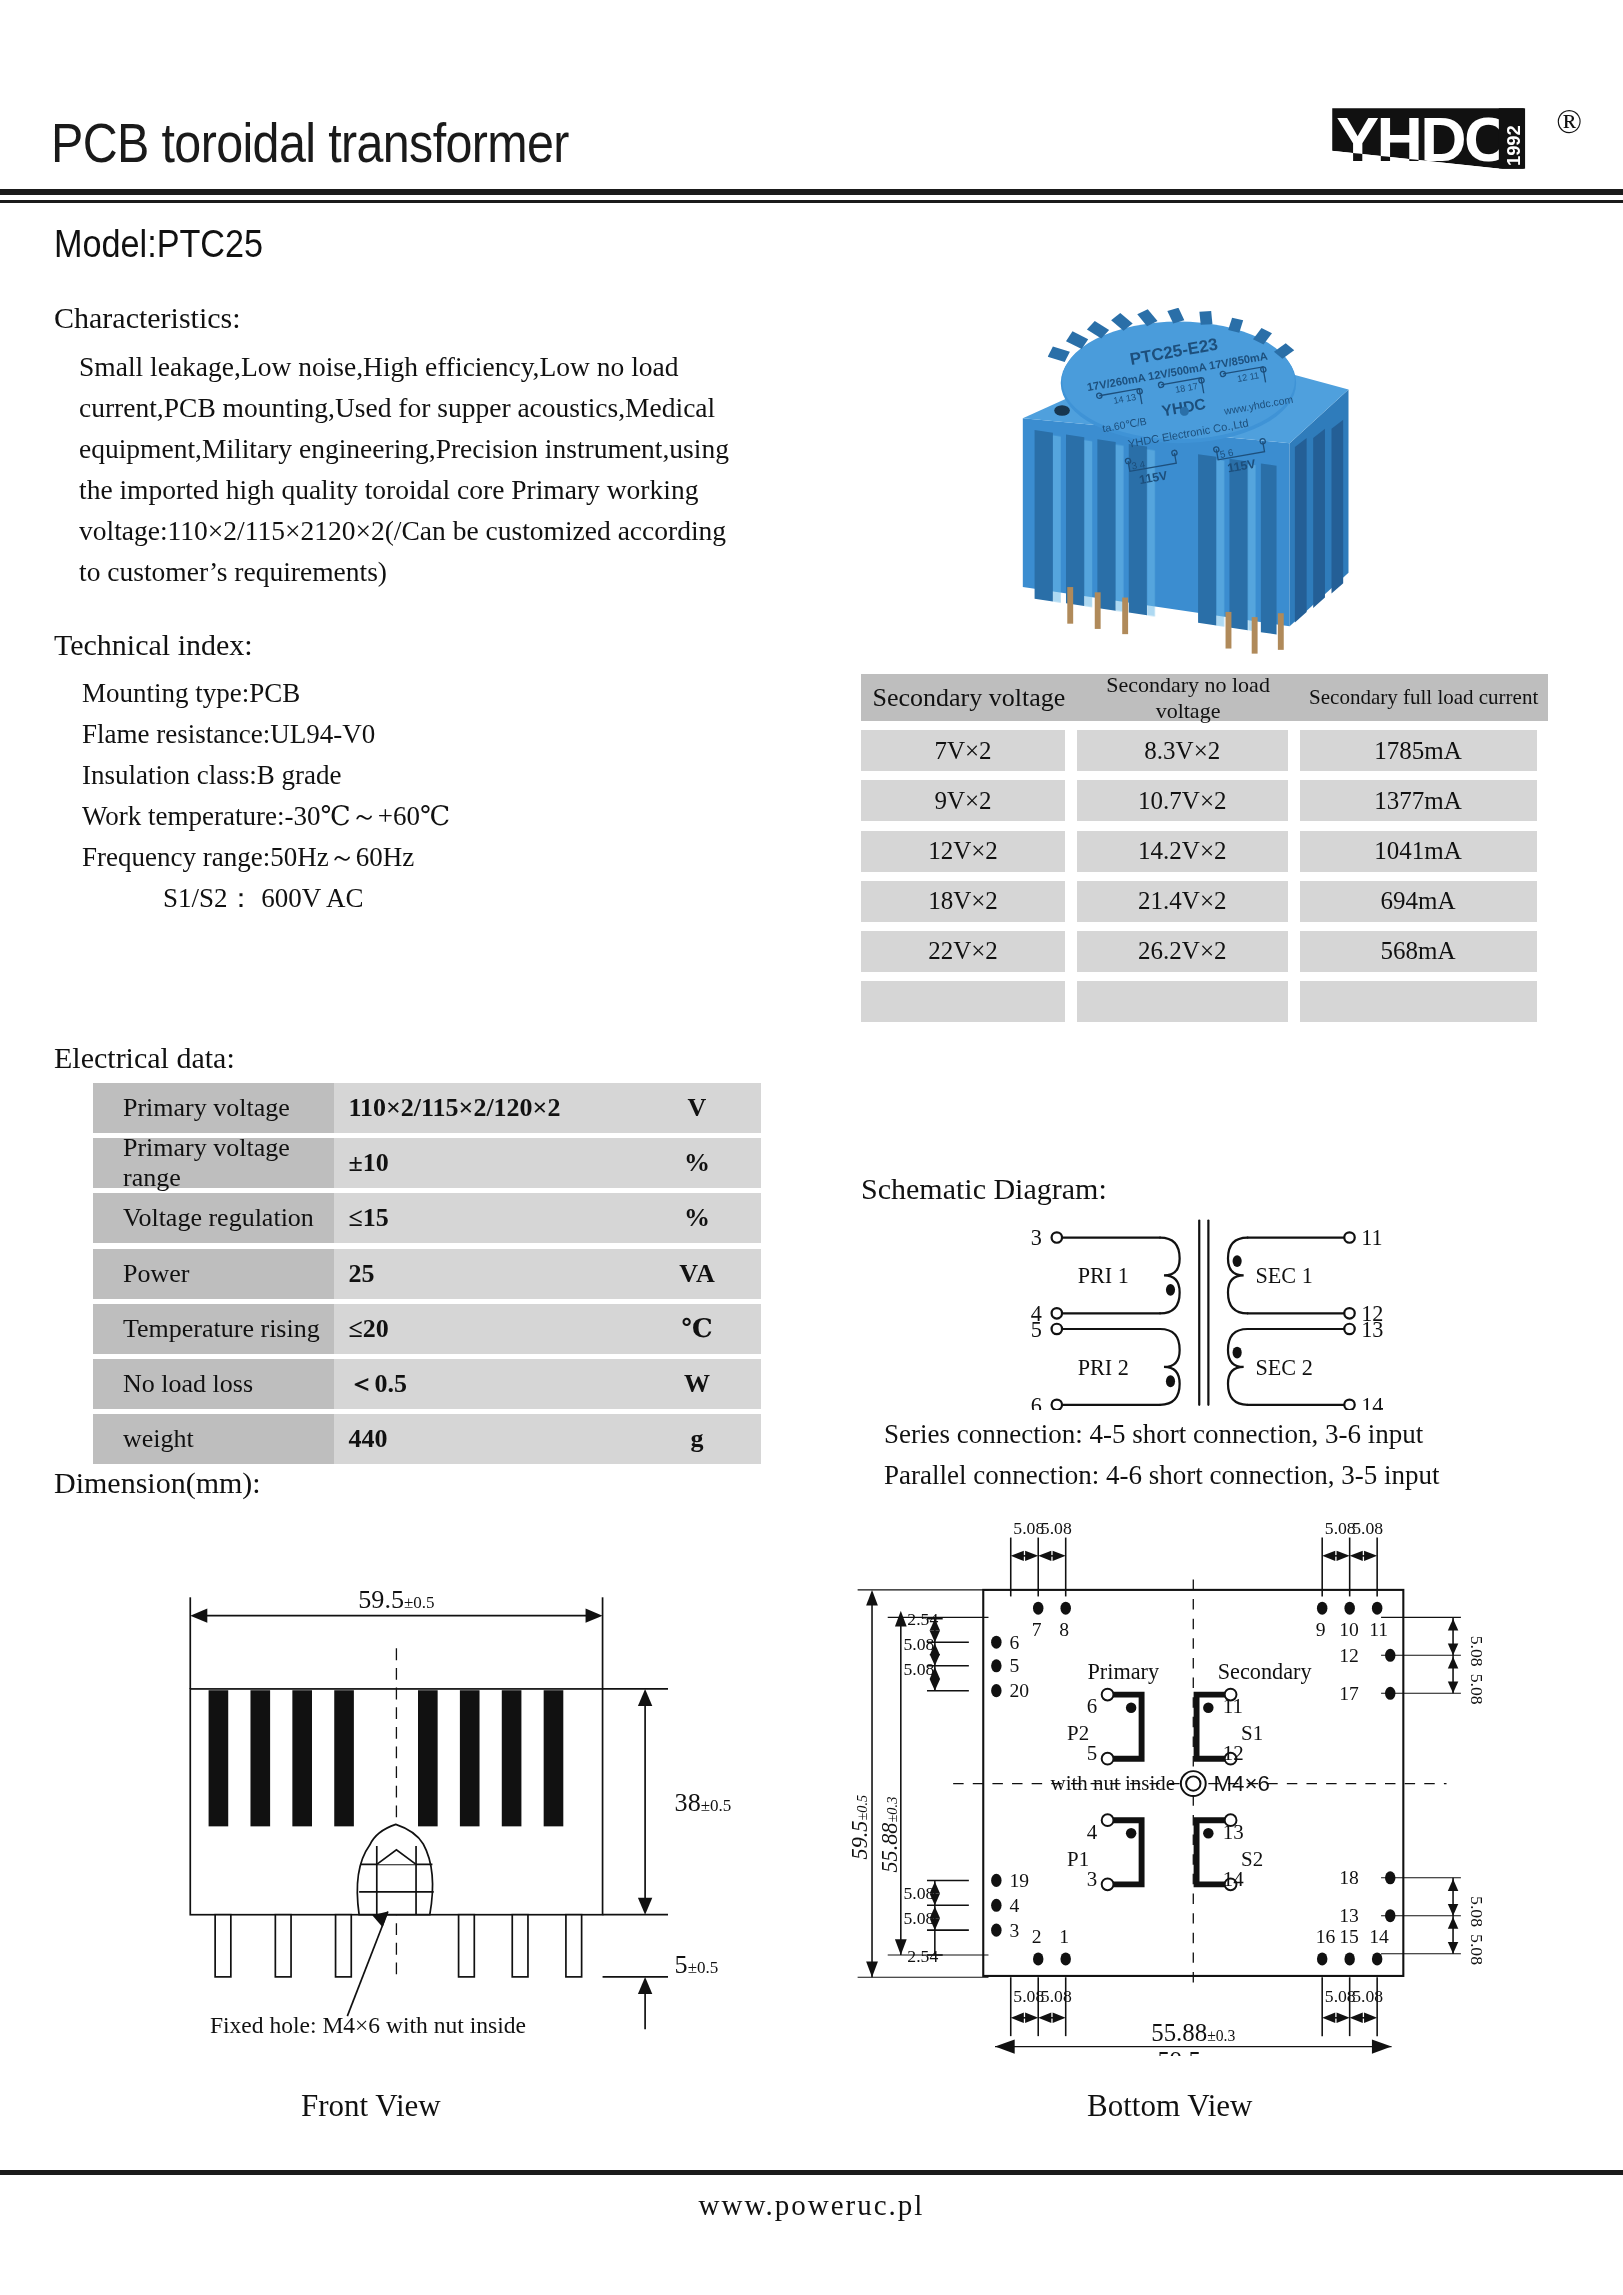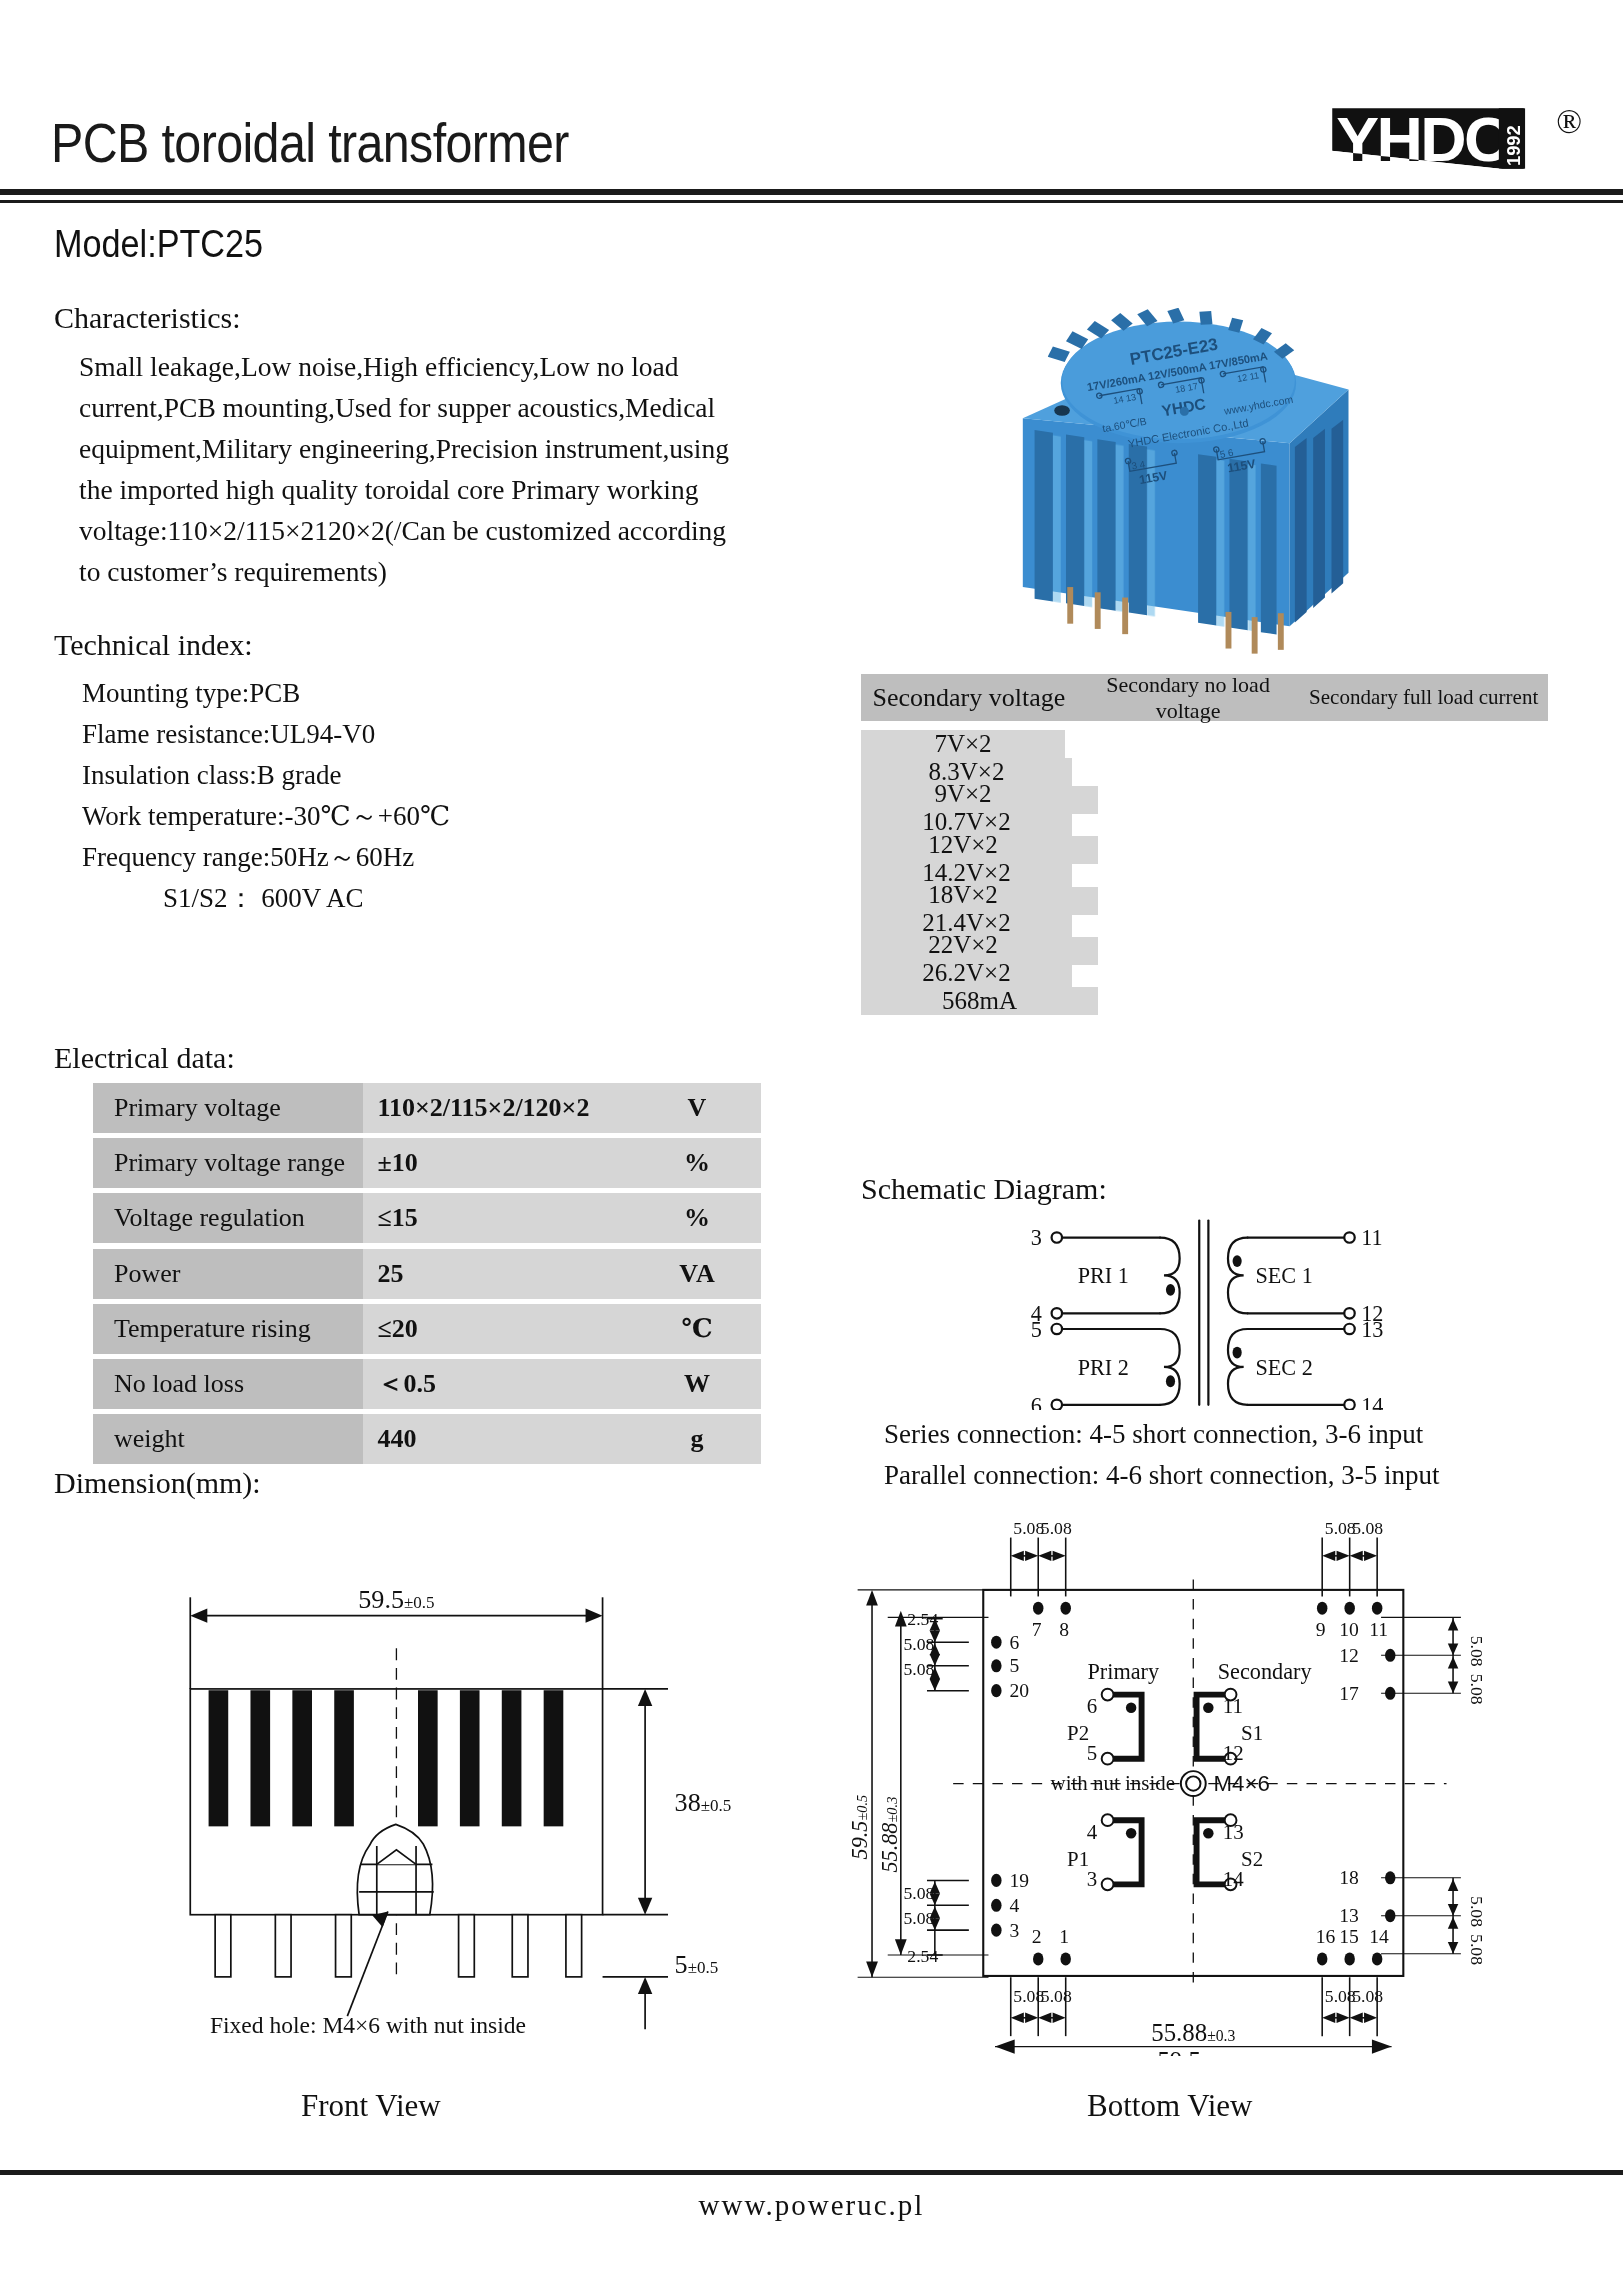--- a/index.html
+++ b/index.html
@@ -36,40 +36,40 @@
       font-size:27.5px;line-height:41px;text-align:left;}
   #tech-head{left:54px;top:628px;}
   #tech-body{position:absolute;left:82px;top:673px;width:694px;
       font-size:27px;line-height:41px;}
   #tech-body div{white-space:pre;}
   #elec-head{left:54px;top:1041px;}
 
   
   #elec-table{position:absolute;left:93px;top:1083px;width:668px;}
   .er{display:flex;margin-bottom:5.2px;height:50px;}
-  .er .k{width:270px;background:#bebebe;display:flex;align-items:center;
-         padding-left:21px;box-sizing:border-box;font-size:26px;}
+  .er .k{width:241px;background:#bebebe;display:flex;align-items:center;
+         padding-left:30px;box-sizing:border-box;font-size:26px;}
   .er .vwrap{flex:1;background:#d6d6d6;display:flex;align-items:center;
          padding:0 14.4px;box-sizing:border-box;font-size:26px;font-weight:bold;}
   .er .v{flex:1;}
   .er .u{width:98px;text-align:center;letter-spacing:1.3px;}
 
   #dim-head{left:54px;top:1466px;}
 
   
   #photo{position:absolute;left:982px;top:247px;width:406px;height:412px;}
 
   
   #sec-table{position:absolute;left:861px;top:674px;width:687px;}
   #sec-table .hrow{display:flex;background:#bebebe;height:47px;align-items:center;}
   #sec-table .hrow div{text-align:center;}
   #sec-table .h1{width:216px;font-size:26px;}
   #sec-table .h2{width:223px;font-size:22px;}
   #sec-table .h3{width:249px;font-size:21px;}
-  #sec-table .drow{display:flex;height:41px;margin-top:9.2px;flex-direction:column;}
+  #sec-table .drow{display:flex;height:41px;margin-top:9.2px;}
   #sec-table .drow div{background:#d6d6d6;display:flex;align-items:center;
       justify-content:center;font-size:25px;}
   #sec-table .c1{width:204px;margin-right:11.8px;}
   #sec-table .c2{width:211px;margin-right:11.8px;}
   #sec-table .c3{width:237px;}
 
   #schem-head{left:861px;top:1172px;}
   #schem-wrap{position:absolute;left:1021px;top:1214px;width:380px;height:196px;}
   #conn-notes{position:absolute;left:884px;top:1414px;width:694px;
       font-size:27px;line-height:41px;}

